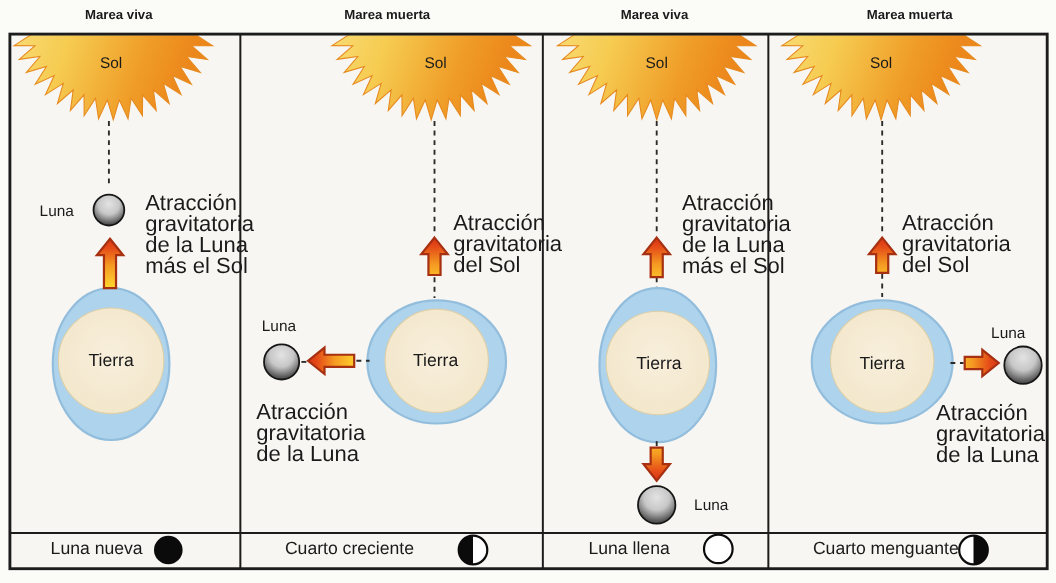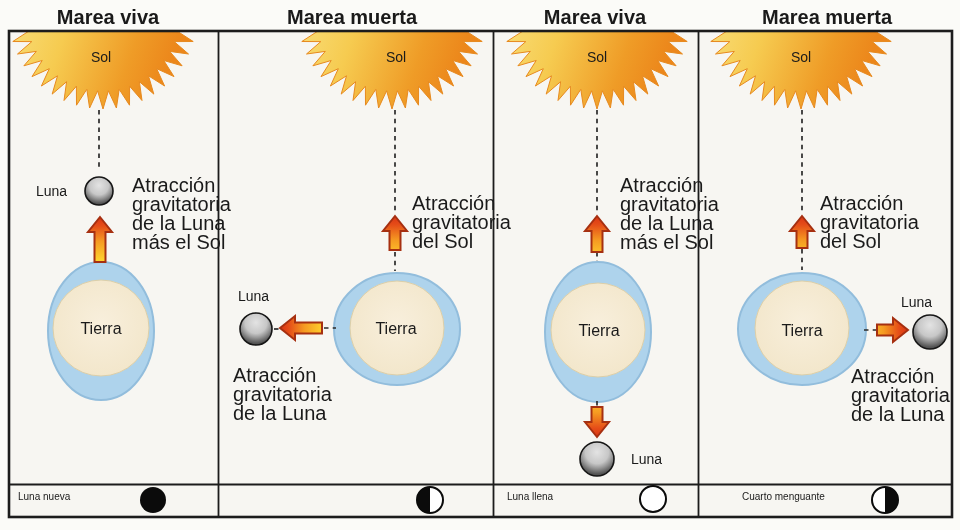--- a/index.html
+++ b/index.html
@@ -8,24 +8,24 @@
     --arrow-outline:#a63011; --icon-black:#0b0b0b;
   }
   html,body{margin:0;padding:0;}
   .canvas{
     position:relative; width:960px; height:530px; overflow:hidden;
     background:var(--background);
     font-family:"Liberation Sans", sans-serif; color:var(--text);
   }
   svg.layer{position:absolute; left:0; top:0;}
   .lbl{position:absolute; white-space:nowrap; font-size:14px; color:var(--text);}
-  .title{font-weight:bold; font-size:20px; transform:translateX(-50%);}
+  .title{font-weight:bold; font-size:12px; transform:translateX(-50%);}
   .xcenter{transform:translateX(-50%);}
   .ann{position:absolute; font-size:20px; line-height:19px; white-space:nowrap;}
-  .phase-lbl{position:absolute; font-size:10px; white-space:nowrap;}
+  .phase-lbl{position:absolute; font-size:16px; white-space:nowrap;margin-left:28px;}
 </style>
 </head>
 <body>
 
 <div class="canvas">
 
   <svg class="layer" width="960" height="530" viewBox="0 0 960 530">
     <defs>
       <clipPath id="boxClip">
           <rect x="10" y="32" width="941" height="484"></rect>
@@ -176,16 +176,17 @@
     <div>gravitatoria</div>
     <div>del Sol</div>
   </div>
   <div class="ann" style="left:851px; top:367px;">
     <div>Atracción</div>
     <div>gravitatoria</div>
     <div>de la Luna</div>
   </div>
 
   <div class="phase-lbl" style="left:18px;  top:491px;">Luna nueva</div>
+  <div class="phase-lbl" style="left:231px; top:491px;">Cuarto creciente</div>
   <div class="phase-lbl" style="left:507px; top:491px;">Luna llena</div>
-  <div class="phase-lbl" style="left:742px; top:491px;">Cuarto menguante</div>
+  <div class="phase-lbl" style="left:711px; top:491px;">Cuarto menguante</div>
 
 </div>
 
 </body></html>

